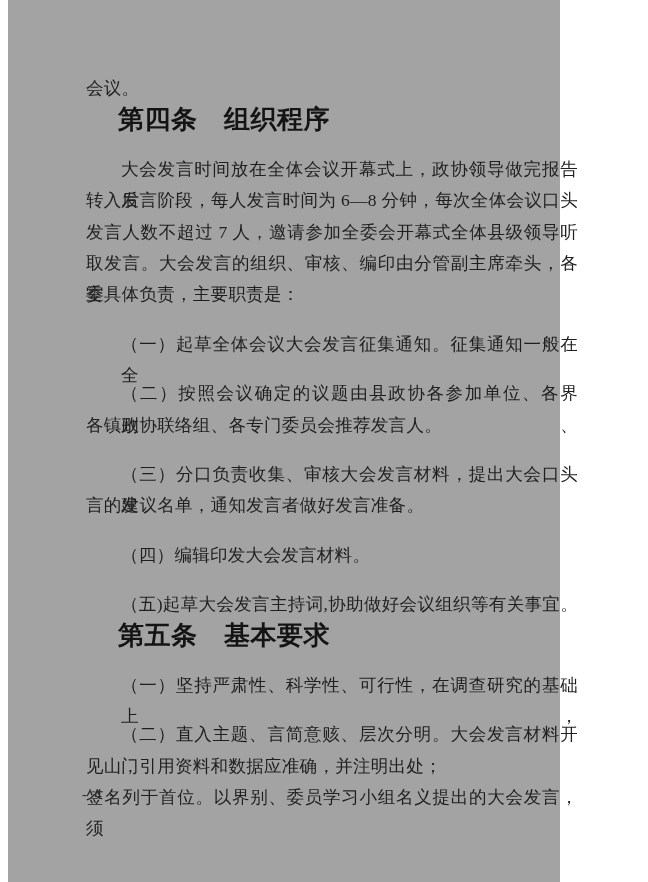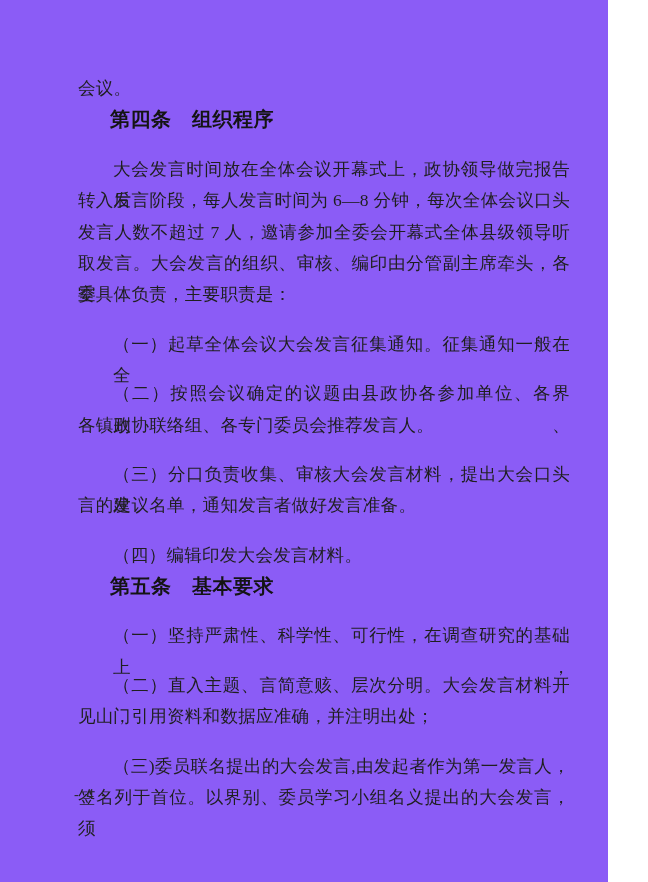--- a/index.html
+++ b/index.html
@@ -9,24 +9,24 @@
   body {
     width: 648px;
     height: 882px;
     background: #ffffff;
     position: relative;
     overflow: hidden;
     font-family: "Liberation Serif", "DejaVu Serif", serif;
   }
   .page {
     position: absolute;
-    left: 0; top: 0;
-    width: 608px;
+    left: 8px; top: 0;
+    width: 552px;
     height: 882px;
-    background: #8b5cf6;
+    background: #a3a3a3;
   }
   .text-block {
     position: absolute;
     left: 78px;
     top: 73px;
     width: 492px;
     color: #1f1f1f;
   }
   .line {
     height: 31.4px;
@@ -45,21 +45,21 @@
     text-align: left;
     text-align-last: left;
   }
   .line.indent {
     padding-left: 35px;
     margin-top: 18px;
   }
   .line.heading {
     font-family: "Liberation Sans", "DejaVu Sans", sans-serif;
     font-weight: 700;
-    font-size: 20px;
+    font-size: 26px;
     letter-spacing: 0.5px;
     padding-left: 32px;
     color: #141414;
   }
   .page-footer {
     position: absolute;
     left: 74px;
     top: 786px;
     font-size: 14.5px;
     letter-spacing: 2px;
@@ -79,21 +79,21 @@
       <div class="line justify">转入发言阶段，每人发言时间为 6—8 分钟，每次全体会议口头</div>
       <div class="line justify">发言人数不超过 7 人，邀请参加全委会开幕式全体县级领导听</div>
       <div class="line justify">取发言。大会发言的组织、审核、编印由分管副主席牵头，各委</div>
       <div class="line left">室具体负责，主要职责是：</div>
       <div class="line indent justify">（一）起草全体会议大会发言征集通知。征集通知一般在全</div>
       <div class="line indent justify">（二）按照会议确定的议题由县政协各参加单位、各界别、</div>
       <div class="line left">各镇政协联络组、各专门委员会推荐发言人。</div>
       <div class="line indent justify">（三）分口负责收集、审核大会发言材料，提出大会口头发</div>
       <div class="line left">言的建议名单，通知发言者做好发言准备。</div>
       <div class="line indent left">（四）编辑印发大会发言材料。</div>
+      <div class="line indent justify">（五)起草大会发言主持词,协助做好会议组织等有关事宜。</div>
       <div class="line heading left">第五条　基本要求</div>
       <div class="line indent justify">（一）坚持严肃性、科学性、可行性，在调查研究的基础上，</div>
       <div class="line indent justify">（二）直入主题、言简意赅、层次分明。大会发言材料开门</div>
       <div class="line left">见山，引用资料和数据应准确，并注明出处；</div>
-      <div class="line indent justify">（三)委员联名提出的大会发言,由发起者作为第一发言人，</div>
       <div class="line justify">签名列于首位。以界别、委员学习小组名义提出的大会发言，须</div>
     </div>
   <div class="page-footer">- 4 -</div>
 </div>
 
 </body></html>

